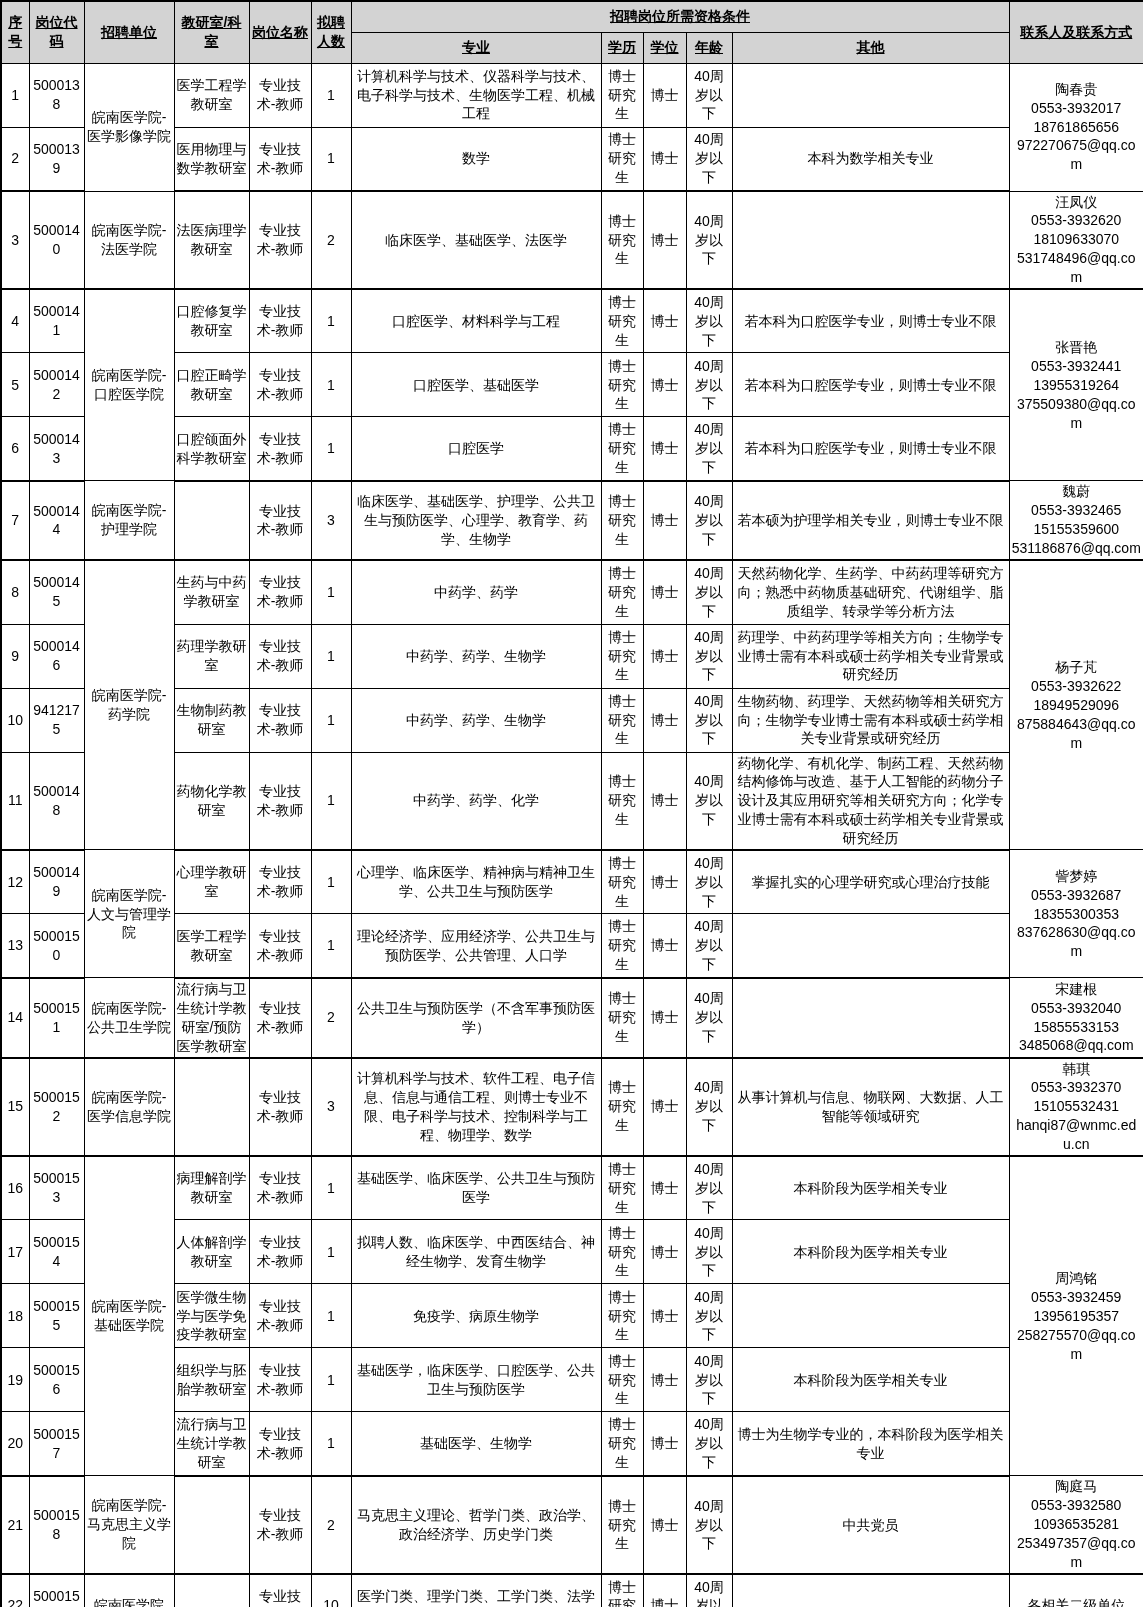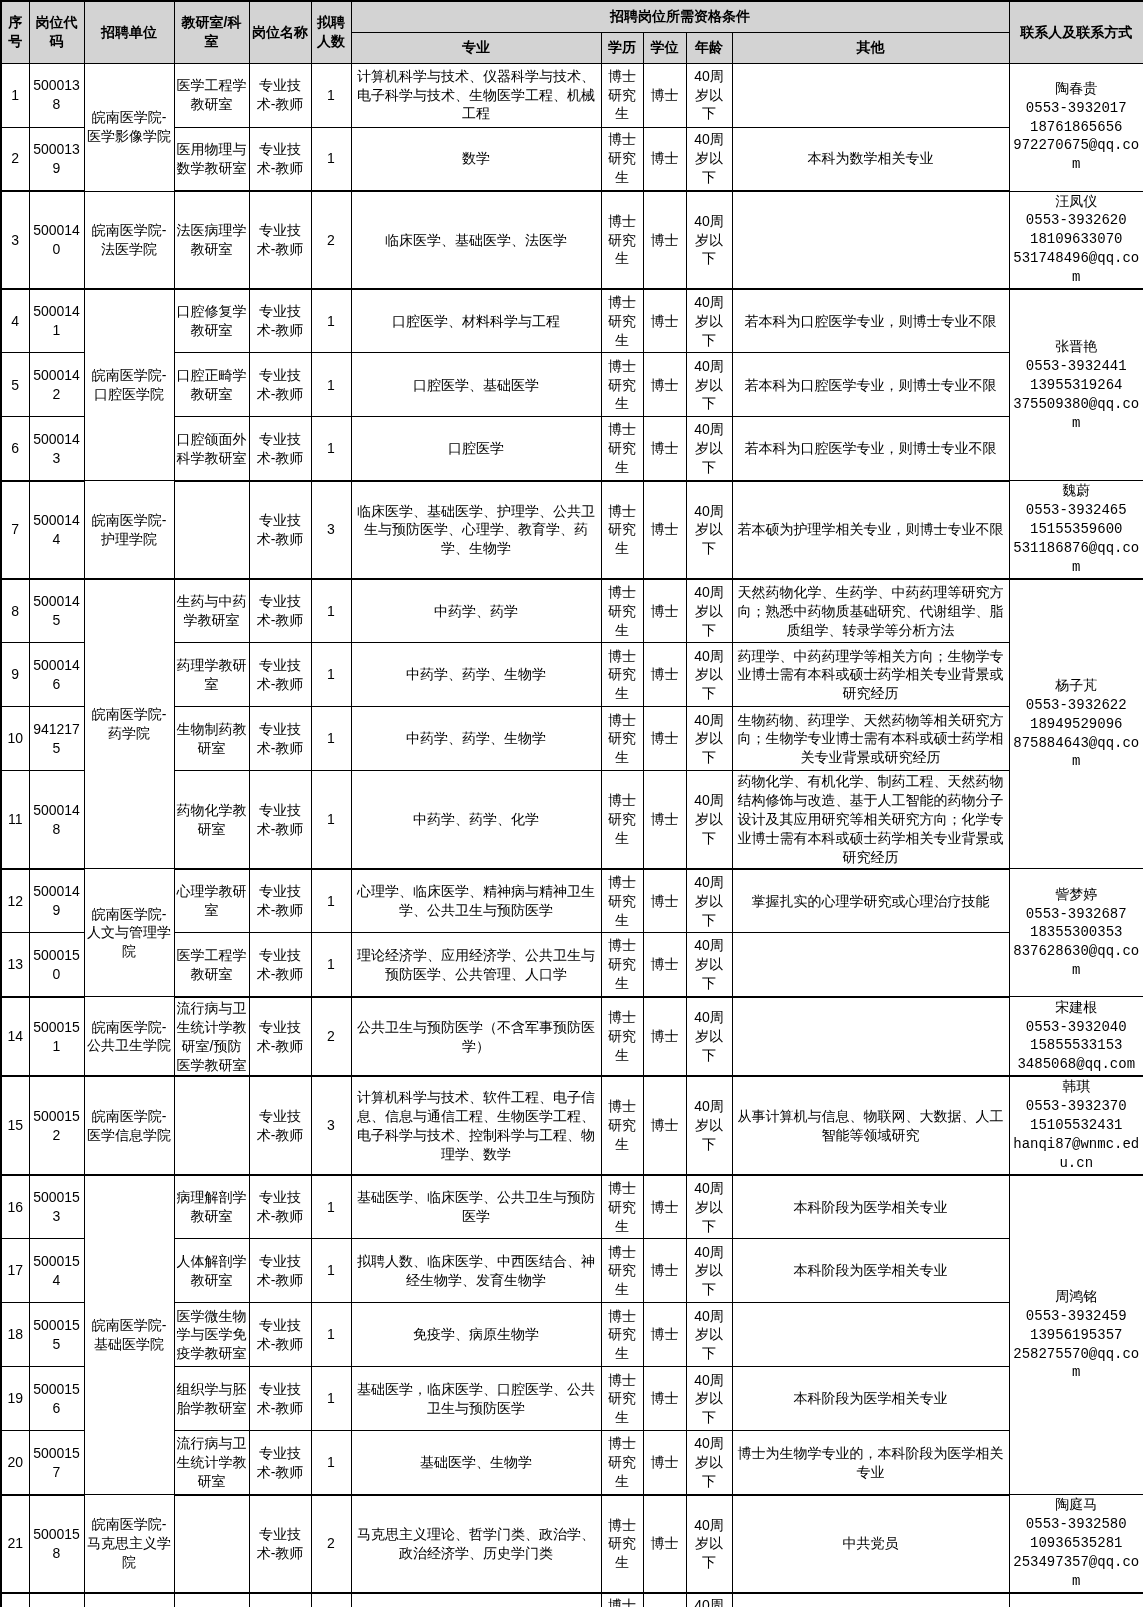--- a/index.html
+++ b/index.html
@@ -23,23 +23,23 @@
     padding: 1px 2px;
     font-size: 14px;
     line-height: 1.35;
     word-break: break-all;
     overflow: hidden;
   }
   thead th {
     background: var(--header-bg, #d3d3d3);
     font-weight: bold;
   }
-  thead tr { height: 31px; }
+  thead tr { height: 31px; text-decoration: underline; }
   tbody tr { height: 64px; }
-  td.contact { white-space: pre-line; font-family: Liberation Mono, monospace; }
+  td.contact { white-space: pre-line; }
   tr.group-end td { border-bottom-width: 2px; }
 </style>
 </head>
 <body>
 
 <table class="recruit">
   <colgroup>
     <col style="width:28px">
       <col style="width:55px">
       <col style="width:90px">
@@ -276,21 +276,21 @@
 15855533153
 3485068@qq.com</td>
       </tr>
       <tr class="group-end">
         <td>15</td>
         <td>5000152</td>
         <td>皖南医学院-医学信息学院</td>
         <td></td>
         <td>专业技术-教师</td>
         <td>3</td>
-        <td>计算机科学与技术、软件工程、电子信息、信息与通信工程、生物医学工程、电子科学与技术、控制科学与工程、物理学、数学</td>
+        <td>计算机科学与技术、软件工程、电子信息、信息与通信工程、则博士专业不限、电子科学与技术、控制科学与工程、物理学、数学</td>
         <td>博士研究生</td>
         <td>博士</td>
         <td>40周岁以下</td>
         <td>从事计算机与信息、物联网、大数据、人工智能等领域研究</td>
         <td class="contact">韩琪
 0553-3932370
 15105532431
 hanqi87@wnmc.edu.cn</td>
       </tr>
       <tr>

